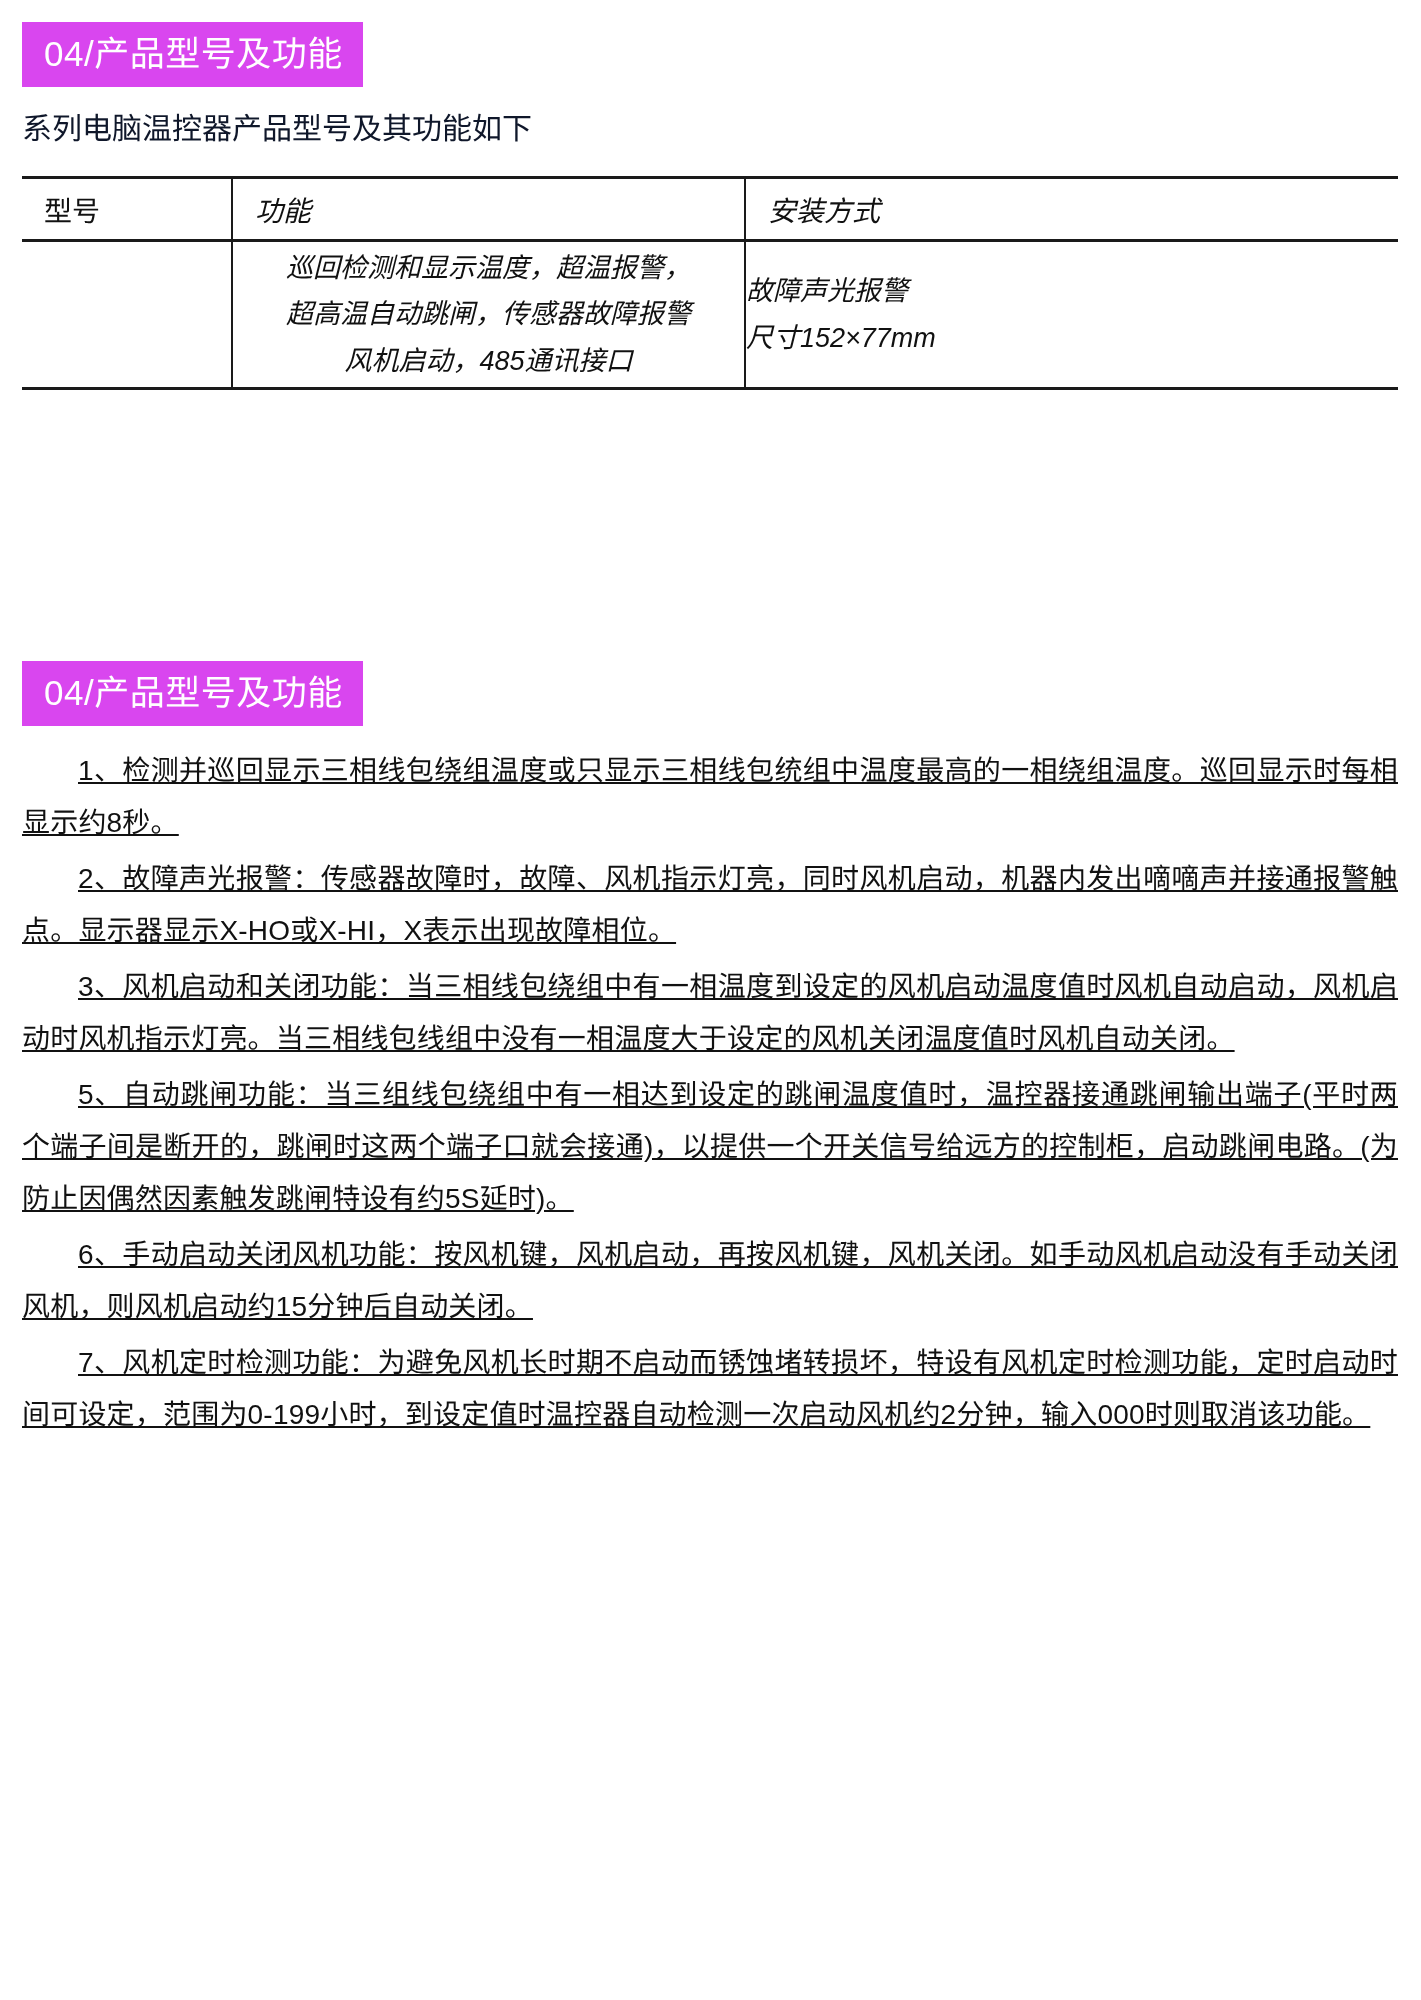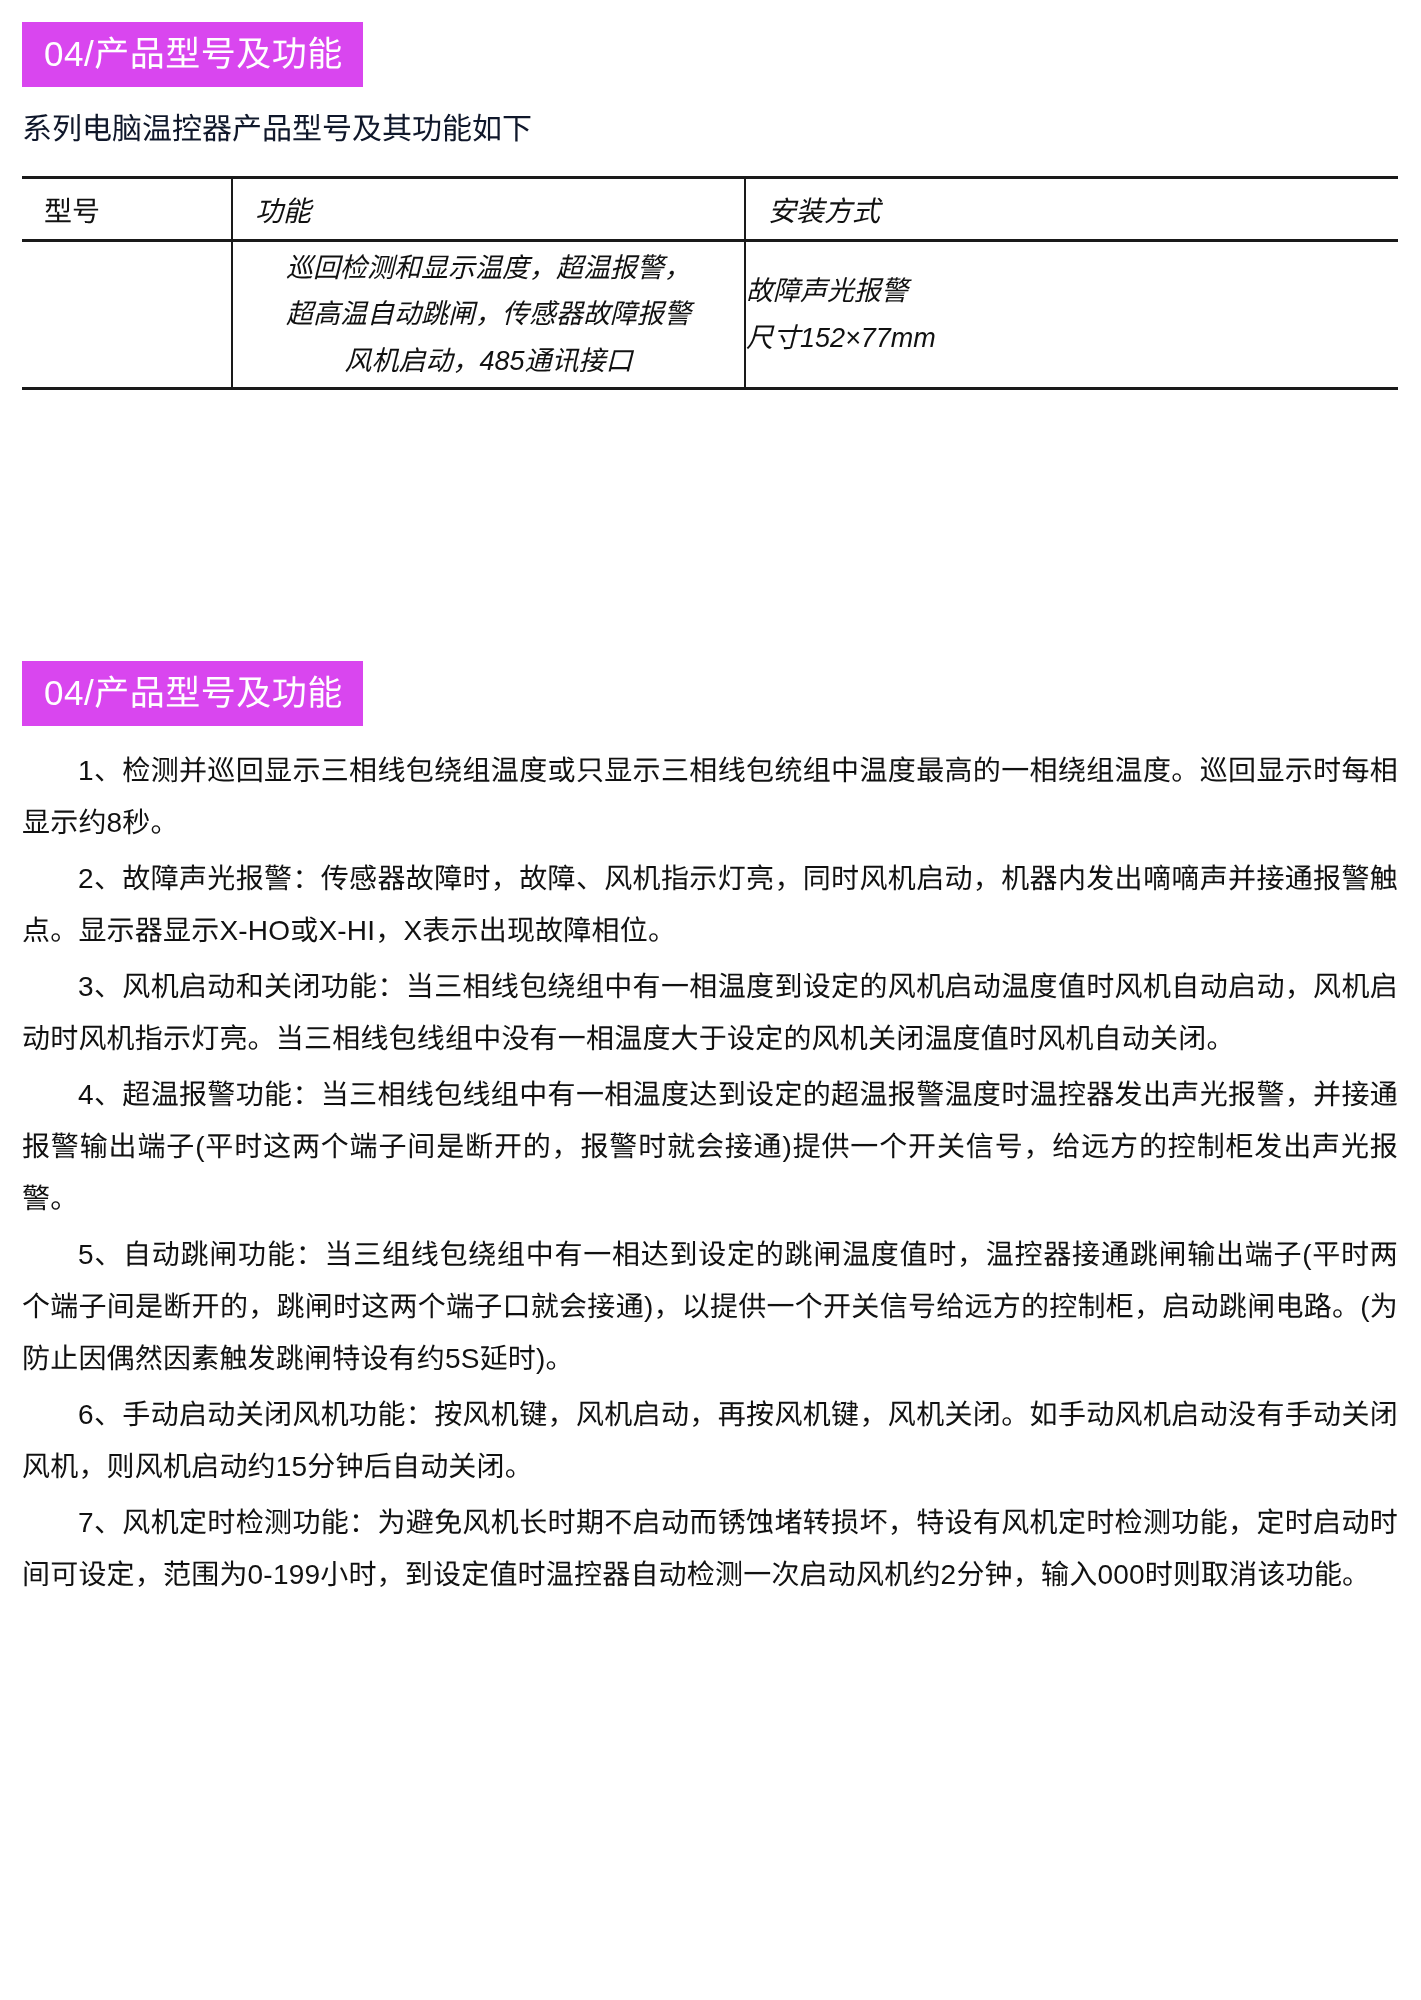--- a/index.html
+++ b/index.html
@@ -108,20 +108,21 @@
   }
   .para{
     font-size:28px;
     line-height:52px;
     text-indent:2em;
     text-align:justify;
     text-justify:inter-ideograph;
     color:#111;
     margin:0 0 4px 0;
     letter-spacing:0.2px;
+    text-decoration:underline;
   }
 </style>
 </head>
 <body>
 
 <div class="page">
 
   <div class="banner banner-1">04/产品型号及功能</div>
 
   <div class="intro">系列电脑温控器产品型号及其功能如下</div>
@@ -154,19 +155,18 @@
       </tr>
     </tbody>
   </table>
 
   <div class="banner banner-2">04/产品型号及功能</div>
 
   <div class="body-list">
     <p class="para">1、检测并巡回显示三相线包绕组温度或只显示三相线包统组中温度最高的一相绕组温度。巡回显示时每相显示约8秒。</p>
     <p class="para">2、故障声光报警：传感器故障时，故障、风机指示灯亮，同时风机启动，机器内发出嘀嘀声并接通报警触点。显示器显示X-HO或X-HI，X表示出现故障相位。</p>
     <p class="para">3、风机启动和关闭功能：当三相线包绕组中有一相温度到设定的风机启动温度值时风机自动启动，风机启动时风机指示灯亮。当三相线包线组中没有一相温度大于设定的风机关闭温度值时风机自动关闭。</p>
-    <p class="para">4、超温报警功能：当三相线包线组中有一相温度达到设定的超温报警温度时温控器发出声光报警，并接通报警输出端子(平时这两个端子间是断开的，报警时就会接通)提供一个开关信号，给远方的控制柜发出声光报警。</p>
     <p class="para">5、自动跳闸功能：当三组线包绕组中有一相达到设定的跳闸温度值时，温控器接通跳闸输出端子(平时两个端子间是断开的，跳闸时这两个端子口就会接通)，以提供一个开关信号给远方的控制柜，启动跳闸电路。(为防止因偶然因素触发跳闸特设有约5S延时)。</p>
     <p class="para">6、手动启动关闭风机功能：按风机键，风机启动，再按风机键，风机关闭。如手动风机启动没有手动关闭风机，则风机启动约15分钟后自动关闭。</p>
     <p class="para">7、风机定时检测功能：为避免风机长时期不启动而锈蚀堵转损坏，特设有风机定时检测功能，定时启动时间可设定，范围为0-199小时，到设定值时温控器自动检测一次启动风机约2分钟，输入000时则取消该功能。</p>
   </div>
 
 </div>
 
 </body></html>

